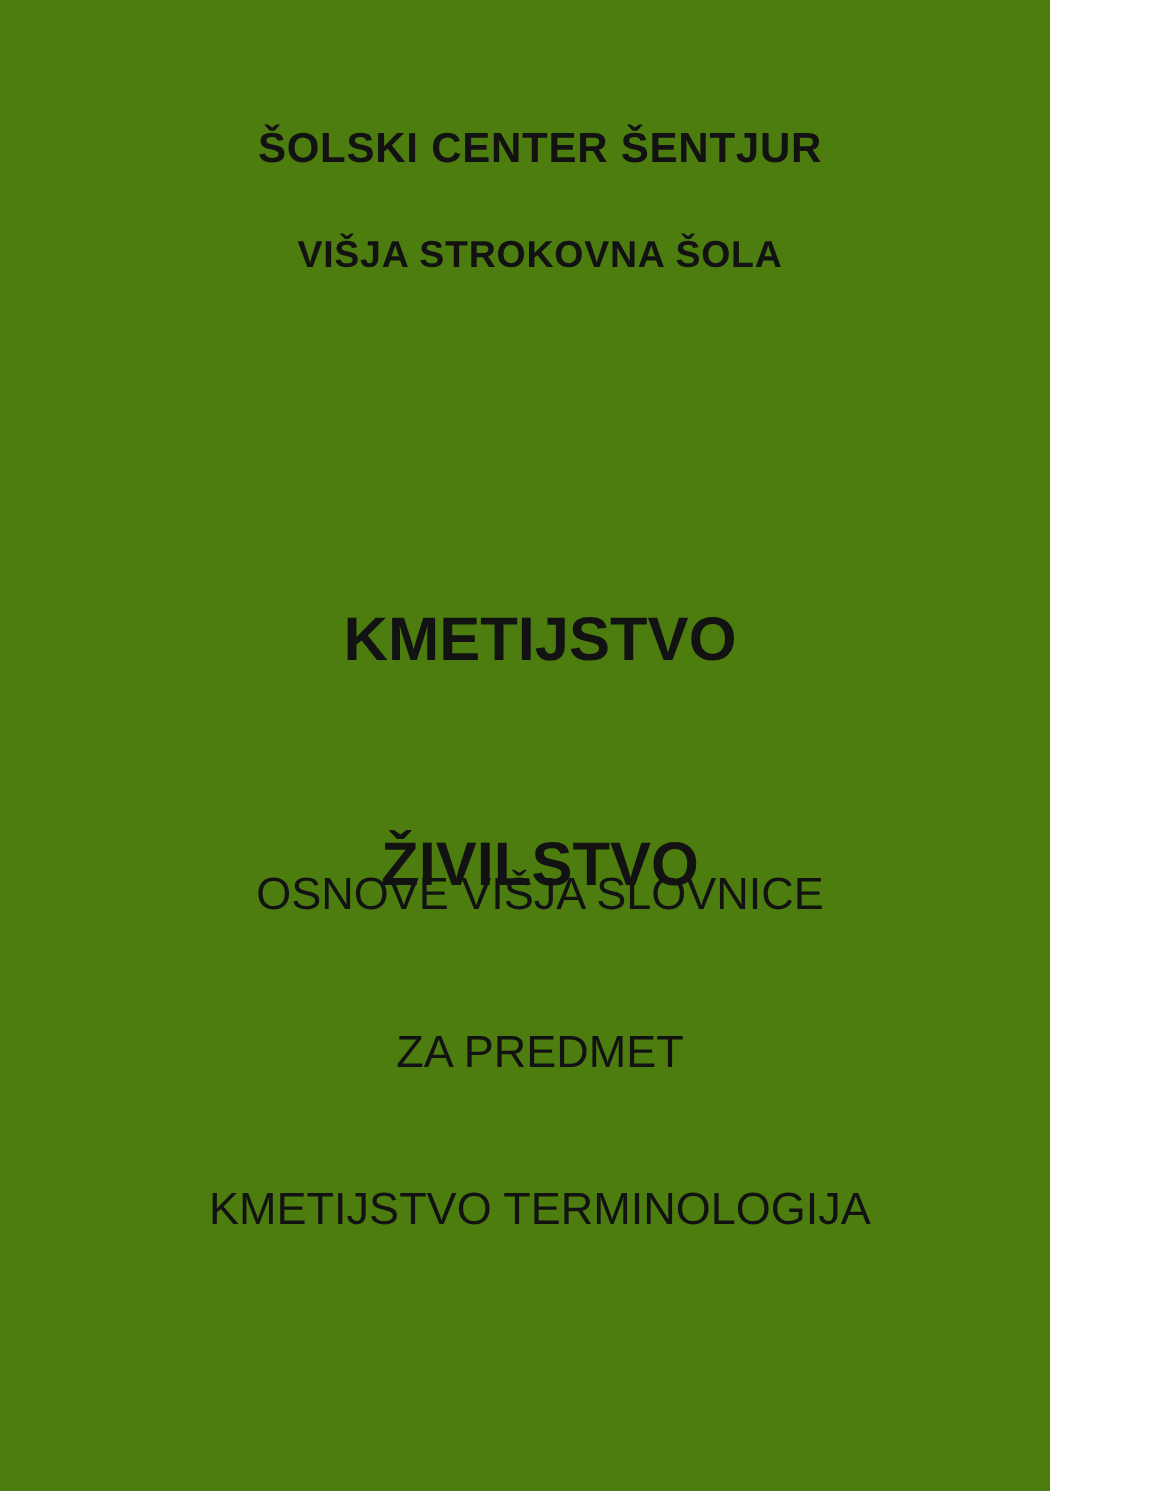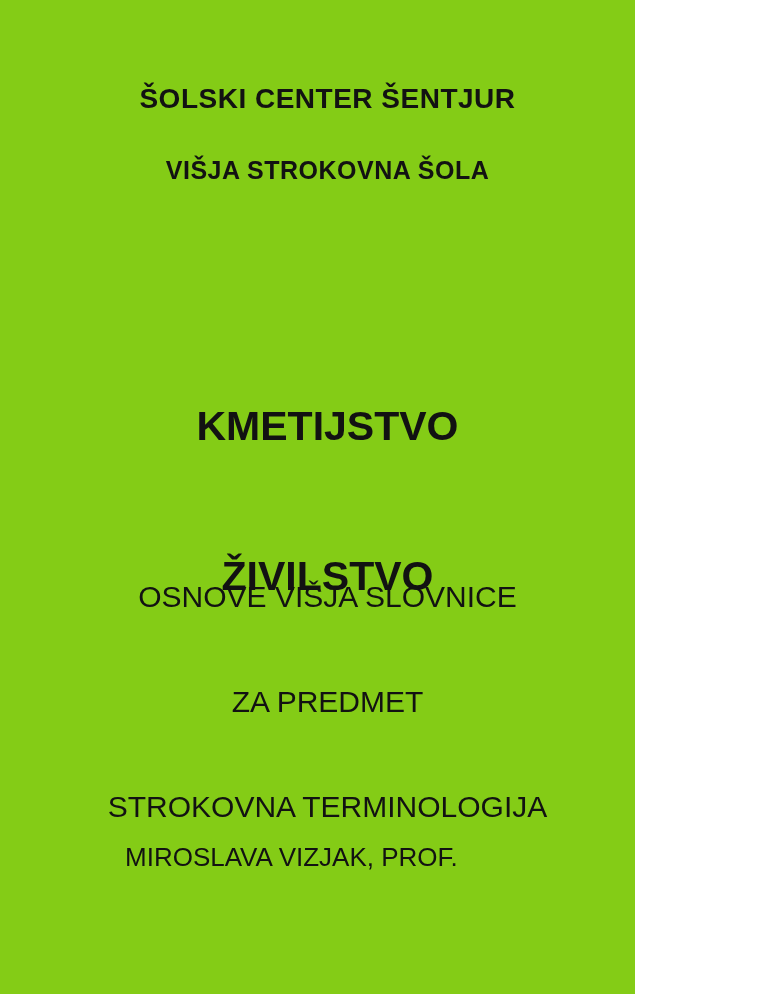--- a/index.html
+++ b/index.html
@@ -9,23 +9,23 @@
   body {
     width: 768px;
     height: 994px;
     background: #ffffff;
     font-family: "Liberation Sans", "DejaVu Sans", sans-serif;
     color: #121212;
     overflow: hidden;
   }
   .page {
     position: relative;
-    width: 635px;
+    width: 700px;
     height: 994px;
-    background: #84cc16;
+    background: #4d7c0f;
   }
   
   .center-block {
     position: absolute;
     left: 20px;
     right: 0;
     text-align: center;
     white-space: pre;
   }
   .institution-1 {
@@ -79,20 +79,19 @@
   <div class="center-block institution-2">VIŠJA STROKOVNA ŠOLA</div>
 
   <div class="center-block main-title">
     <span class="line">KMETIJSTVO</span>
     <span class="line">ŽIVILSTVO</span>
   </div>
 
   <div class="center-block subtitle">
     <span class="line">OSNOVE VIŠJA SLOVNICE</span>
     <span class="line">ZA PREDMET</span>
-    <span class="line">STROKOVNA TERMINOLOGIJA</span>
+    <span class="line">KMETIJSTVO TERMINOLOGIJA</span>
     
     
   </div>
 
-  <div class="author-line">MIROSLAVA VIZJAK, PROF.</div>
 
 </div>
 
 </body></html>

